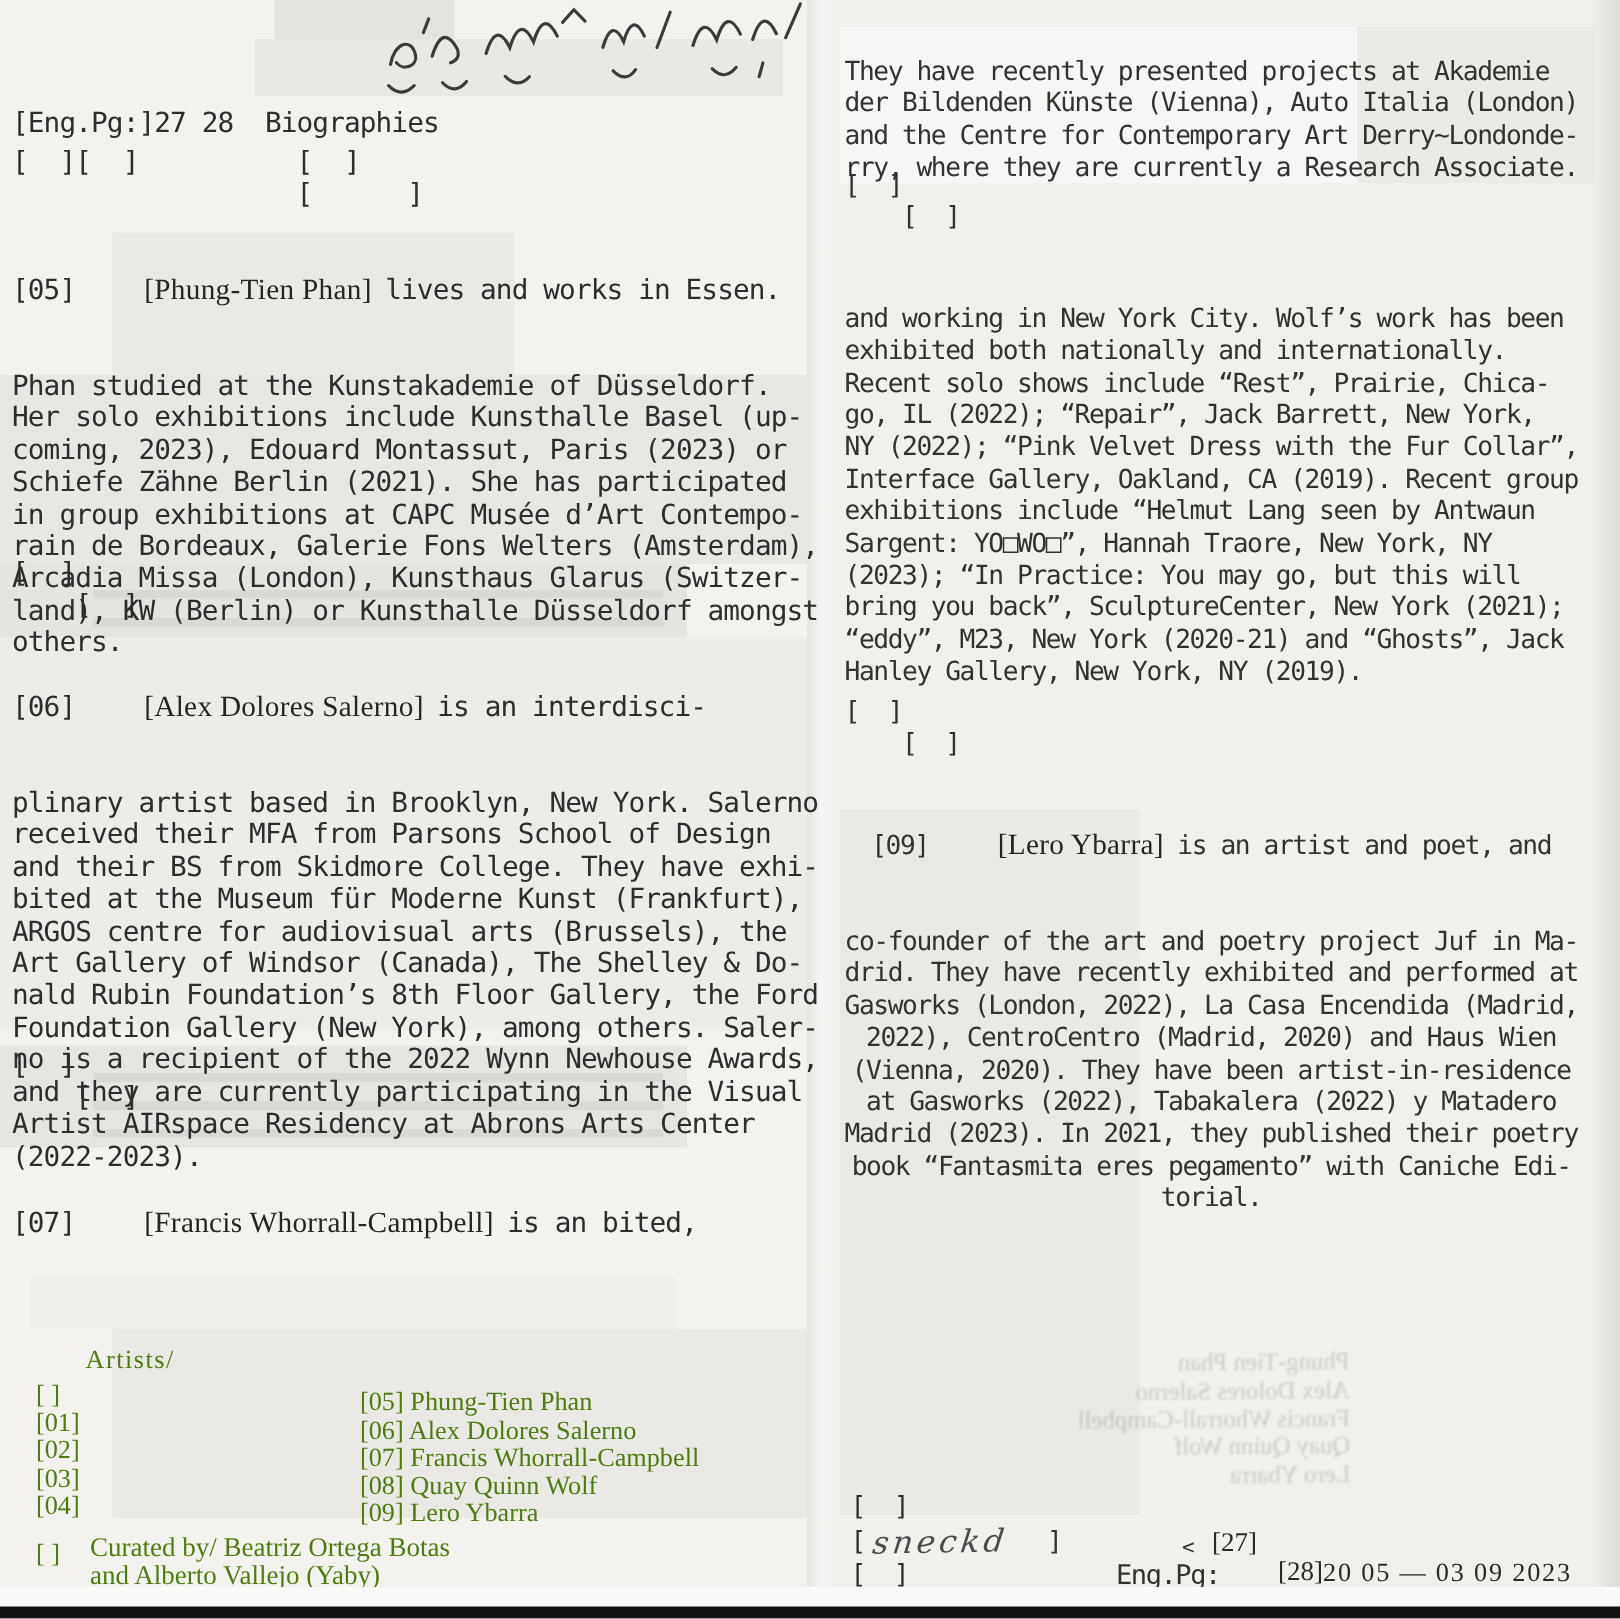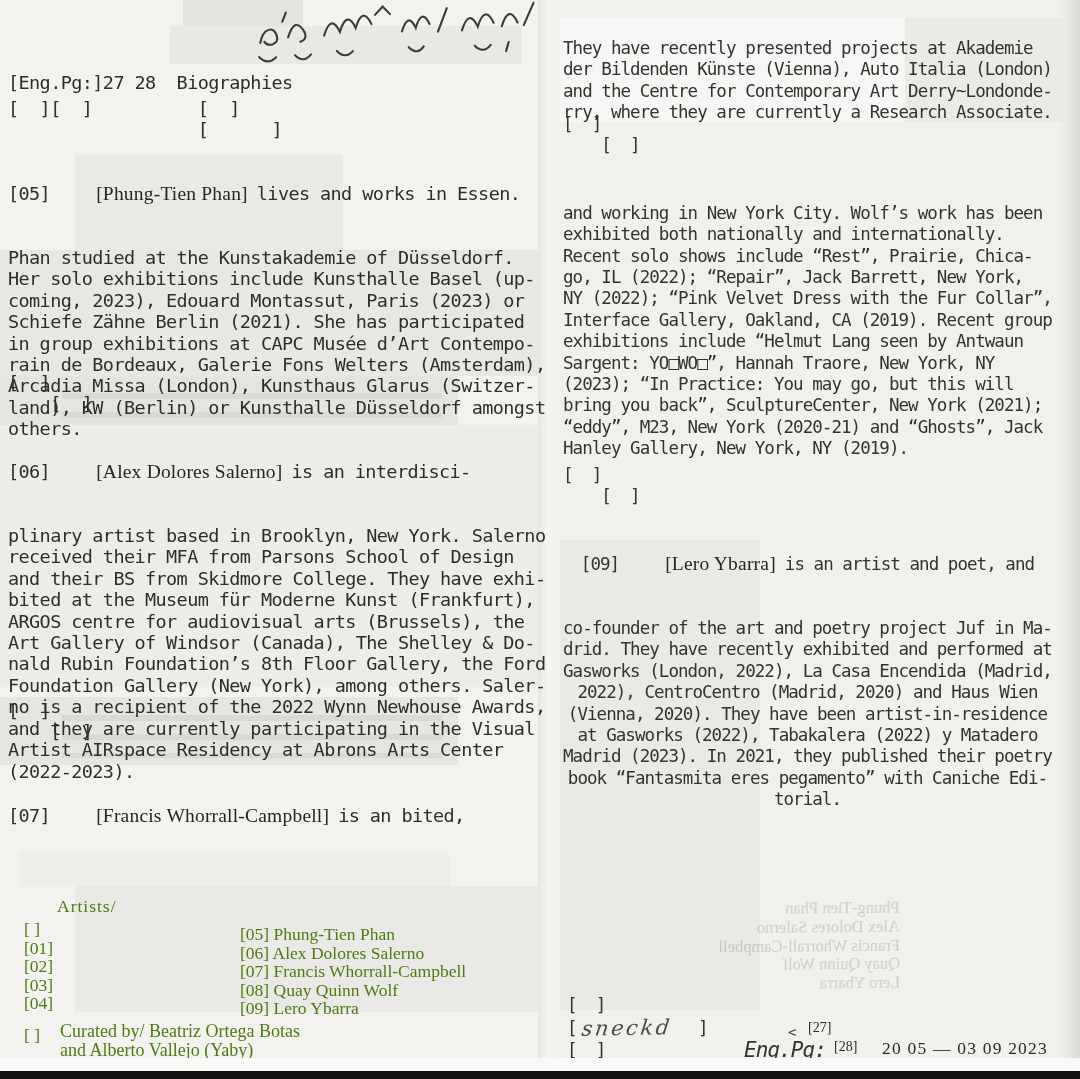--- a/index.html
+++ b/index.html
@@ -23,21 +23,21 @@
   
   .ghost{font-family:"Liberation Serif","DejaVu Serif",serif;font-size:16.5px;line-height:18.8px;
          color:#76746f;opacity:0.30;filter:blur(0.7px);transform:scaleX(-1) rotate(0.5deg);
          white-space:pre;}
   .smudge{position:absolute;opacity:0.55;pointer-events:none;
           background:repeating-linear-gradient(180deg,rgba(200,199,196,0) 0 13px,rgba(203,202,199,.8) 13px 19px);}
   
   .sig{font-family:"DejaVu Serif",serif;font-style:italic;font-size:21px;letter-spacing:2.5px;
        color:#4c4b49;display:inline-block;transform:skewX(-8deg) rotate(-1deg);}
   .serif-d{font-family:"Liberation Serif","DejaVu Serif",serif;font-size:17.5px;letter-spacing:1.2px;color:#2a2926;}
-  .pgnum{font-family:"Liberation Serif","DejaVu Serif",serif;font-size:14px;line-height:18px;color:#2a2926;}
+  .pgnum{font-family:"Liberation Serif","DejaVu Serif",serif;font-size:18px;line-height:18px;color:#2a2926;}
   .gutter{position:absolute;left:538px;top:0;width:16px;height:1062px;
           background:linear-gradient(90deg,#e6e5e2 0%,#f6f5f3 60%,#f2f1ee 100%);}
   .edge-r{position:absolute;right:0;top:0;width:20px;height:1062px;
           background:linear-gradient(90deg,rgba(221,220,217,0),#dcdbd8);}
   .strip-w{position:absolute;left:0;top:1058px;width:1080px;height:13px;background:#f9f9f7;}
   .strip-b{position:absolute;left:0;top:1071px;width:1080px;height:8px;background:#121212;}
   .scribble-svg{position:absolute;left:250px;top:2px;width:286px;height:62px;transform:rotate(-3deg);}
   .scribble-svg path{stroke:#3c3b39;stroke-width:2.1;fill:none;stroke-linecap:round;}
 </style>
 </head>
@@ -184,19 +184,19 @@
 
   <div class="abs ghost" style="left:600px;top:900px;width:300px;"><div>Phung-Tien Phan</div><div>Alex Dolores Salerno</div><div>Francis Whorrall-Campbell</div><div>Quay Quinn Wolf</div><div>Lero Ybarra</div></div>
 
   <div class="abs mono-r" style="left:567px;top:995px;">[  ]</div>
   <div class="abs mono-r" style="left:567px;top:1018px;">[</div>
   <div class="abs" style="left:582px;top:1016px;"><span class="sig">sneckd</span></div>
   <div class="abs mono-r" style="left:698px;top:1018px;">]</div>
   <div class="abs mono-r" style="left:567px;top:1040px;">[  ]</div>
   <div class="abs mono-r" style="left:788px;top:1022px;font-size:14px;">&lt;</div>
   <div class="abs pgnum" style="left:808px;top:1019px;">[27]</div>
-  <div class="abs mono-r" style="left:744px;top:1040px;font-size:21px;font-style:italic;">Eng.Pg:</div>
-  <div class="abs pgnum" style="left:834px;top:1038px;">[28]</div>
+  <div class="abs mono-r" style="left:744px;top:1040px;font-size:18px;">Eng.Pg:</div>
+  <div class="abs pgnum" style="left:852px;top:1038px;">[28]</div>
   <div class="abs serif-d" style="left:882px;top:1038px;">20 05 — 03 09 2023</div>
 
   <div class="strip-w"></div>
   <div class="strip-b"></div>
 </div>
 
 </body></html>

